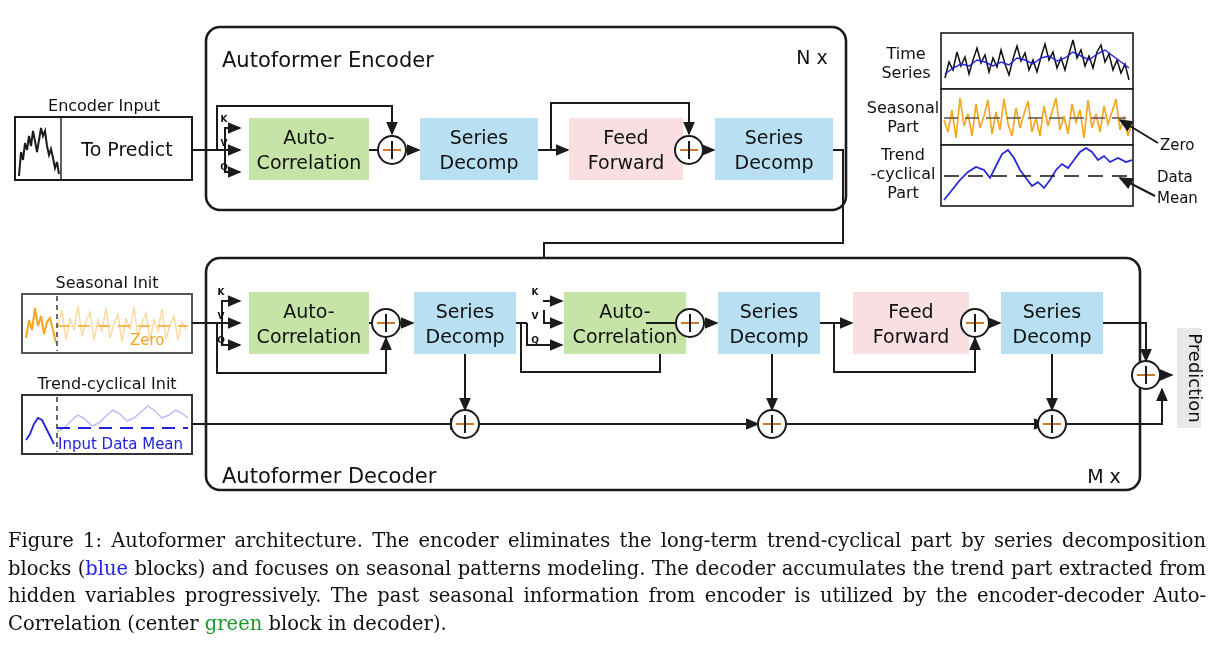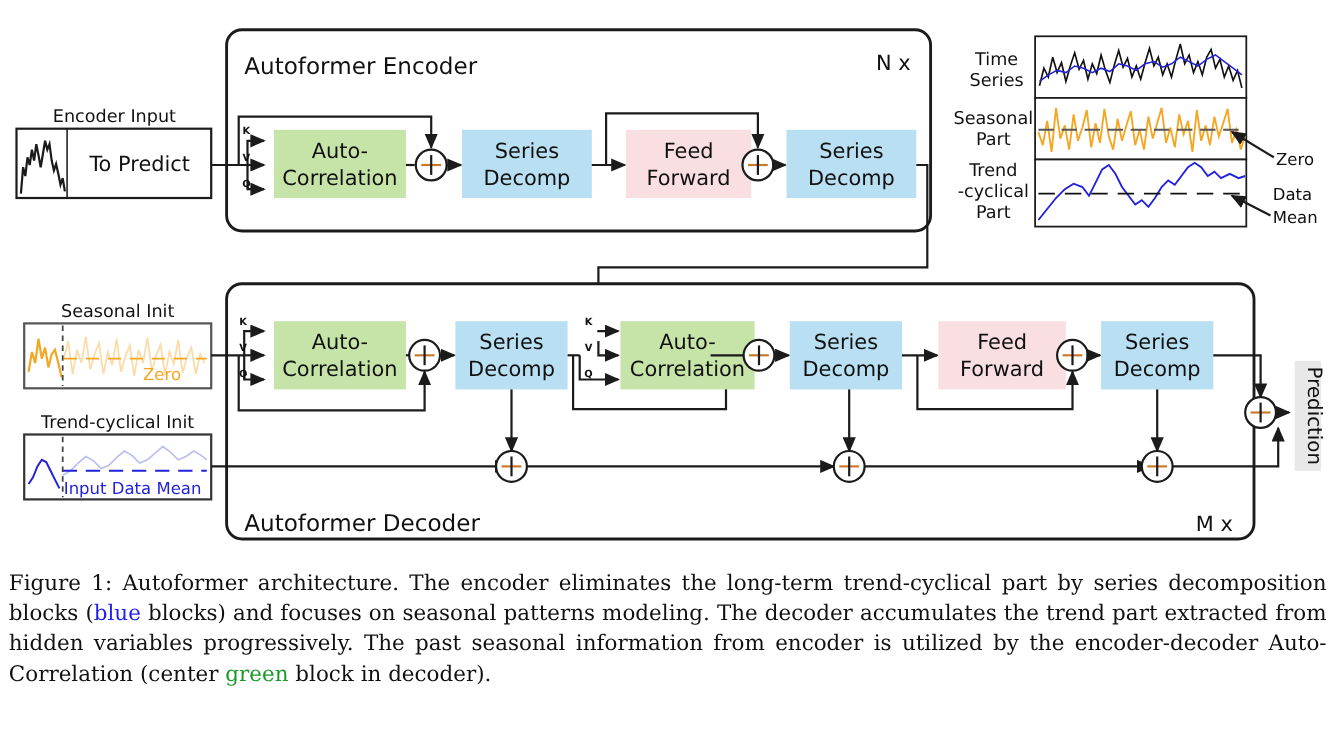--- a/index.html
+++ b/index.html
@@ -12,21 +12,21 @@
   .kvq{font-family:"DejaVu Sans",sans-serif;font-size:9px;font-weight:bold;fill:#111;text-anchor:middle;}
   .panel-cap{font-family:"DejaVu Sans",sans-serif;font-size:16px;fill:#111;text-anchor:middle;}
   .mini-label{font-family:"DejaVu Sans",sans-serif;font-size:15px;text-anchor:start;}
   .nx{font-family:"DejaVu Sans",sans-serif;font-size:19px;fill:#111;text-anchor:middle;}
   .pred{font-family:"DejaVu Sans",sans-serif;font-size:18px;fill:#111;}
   .ln{stroke:#1b1b1b;stroke-width:2;fill:none;}
   .box-outline{fill:#ffffff;stroke:#1b1b1b;stroke-width:2.6;}
   .plus-c{fill:#ffffff;stroke:#1b1b1b;stroke-width:2;}
   .plus-h{stroke:#c87a2a;stroke-width:2;}
   .plus-v{stroke:#1b1b1b;stroke-width:2;}
-  #caption{position:absolute;left:8px;top:516px;width:1198px;
+  #caption{position:absolute;left:8px;top:527px;width:1198px;
     font-family:"DejaVu Serif",serif;font-size:19.5px;line-height:1.42;color:#111;text-align:justify;}
   #caption .blue{color:#2222ee;}
   #caption .green{color:#1a9a2a;}
 </style>
 </head>
 <body>
 
 <div id="root">
 
 <svg id="diagram" viewBox="0 0 1212 520">

